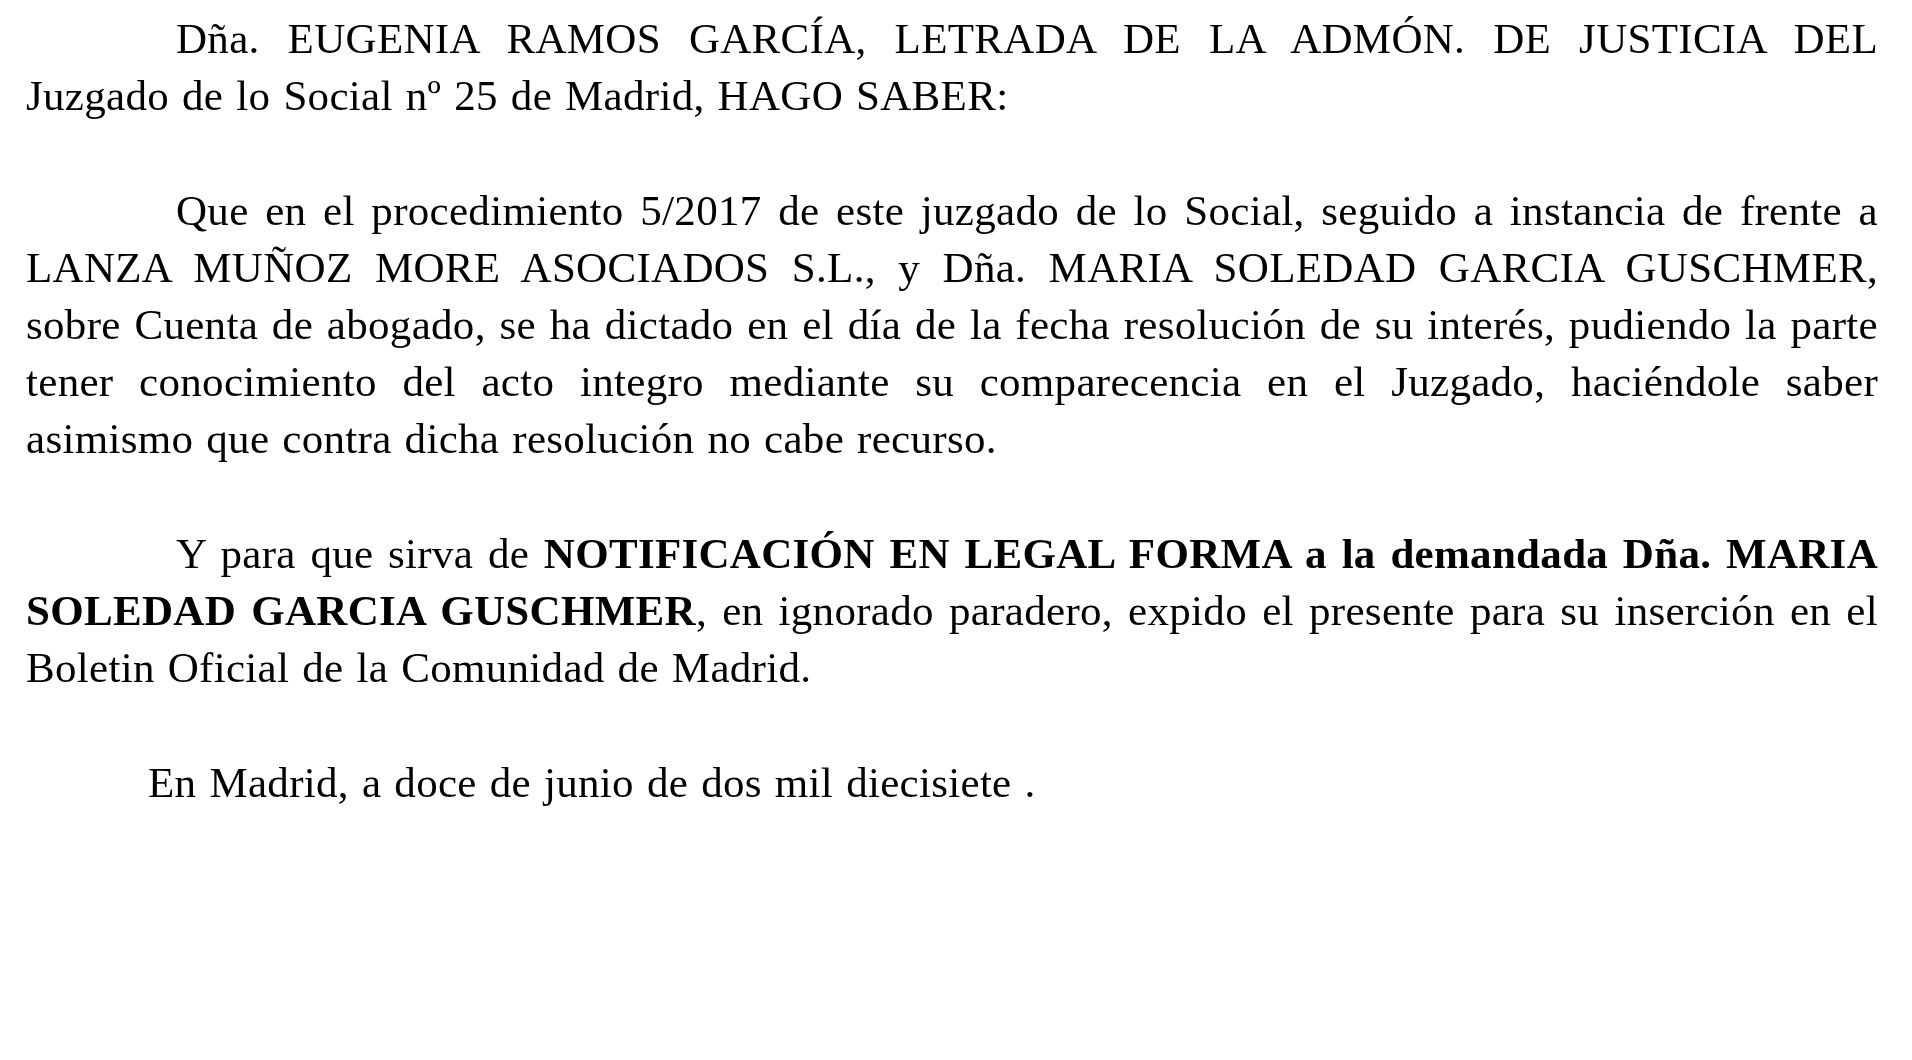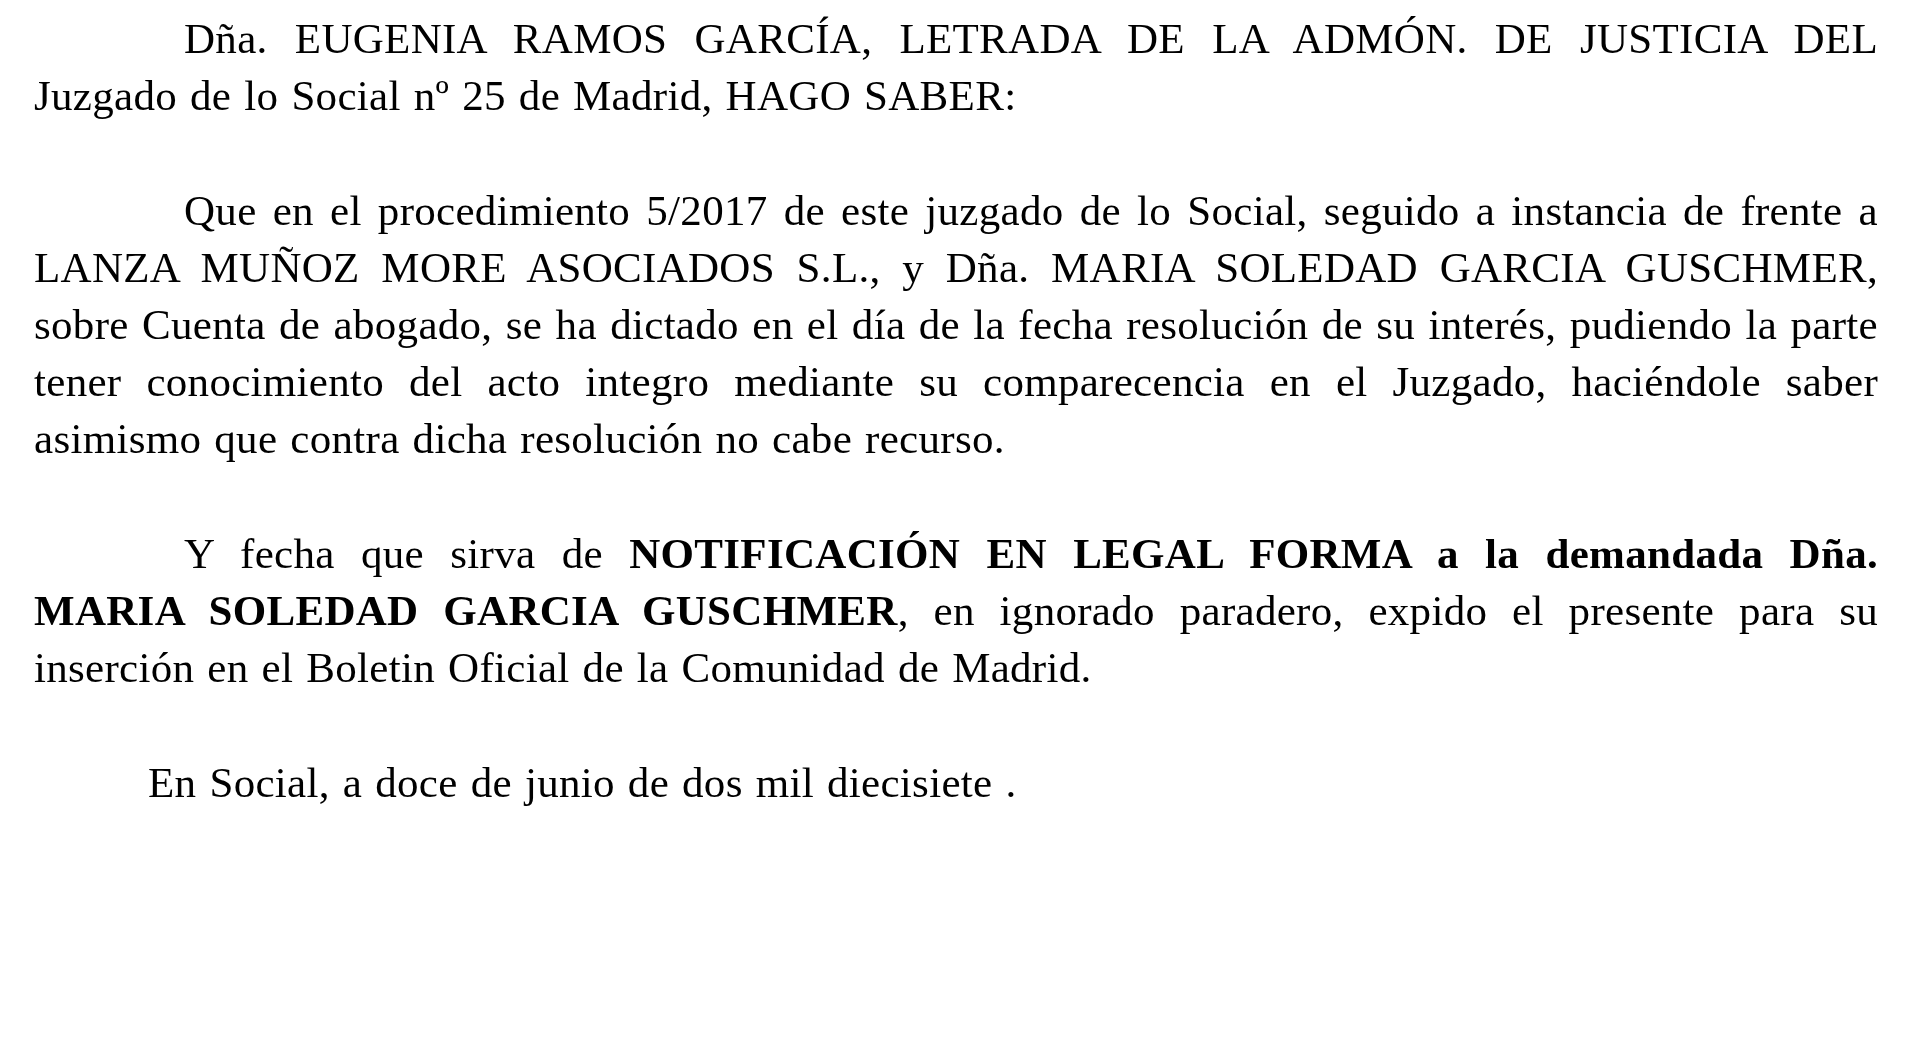--- a/index.html
+++ b/index.html
@@ -20,21 +20,21 @@
     left: 26px;
     top: 10px;
     width: 1852px;
     font-size: 43px;
     line-height: 57px;
     letter-spacing: 0.3px;
     word-spacing: 2px;
     text-align: justify;
   }
   .para {
-    margin: 0 0 58px 8px;
+    margin: 0 0 58px 0;
     text-indent: 150px;
   }
   .notification .bold {
     font-weight: 700;
   }
   .date-line {
     margin: 0;
     text-indent: 122px;
     text-align: left;
   }
@@ -46,18 +46,18 @@
 </style>
 </head>
 <body>
 
 <div class="doc">
 
   <p class="para">Dña. EUGENIA RAMOS GARCÍA, LETRADA DE LA ADMÓN. DE JUSTICIA DEL Juzgado de lo Social nº 25 de Madrid, HAGO SABER:</p>
 
   <p class="para">Que en el procedimiento 5/2017 de este juzgado de lo Social, seguido a instancia de frente a LANZA MUÑOZ MORE ASOCIADOS S.L., y Dña. MARIA SOLEDAD GARCIA GUSCHMER, sobre Cuenta de abogado, se ha dictado en el día de la fecha resolución de su interés, pudiendo la parte tener conocimiento del acto integro mediante su comparecencia en el Juzgado, haciéndole saber asimismo que contra dicha resolución no cabe recurso.</p>
 
-  <p class="para notification"><span>Y fecha que sirva de </span><span class="bold">NOTIFICACIÓN EN LEGAL FORMA  a la demandada Dña. MARIA SOLEDAD GARCIA GUSCHMER</span><span>, en ignorado paradero, expido el presente para su inserción en el Boletin Oficial de la Comunidad de Madrid.</span></p>
+  <p class="para notification"><span>Y para que sirva de </span><span class="bold">NOTIFICACIÓN EN LEGAL FORMA  a la demandada Dña. MARIA SOLEDAD GARCIA GUSCHMER</span><span>, en ignorado paradero, expido el presente para su inserción en el Boletin Oficial de la Comunidad de Madrid.</span></p>
 
-  <p class="para date-line">En Social, a doce de junio de dos mil diecisiete .</p>
+  <p class="para date-line">En Madrid, a doce de junio de dos mil diecisiete .</p>
 
 
 </div>
 
 </body></html>

